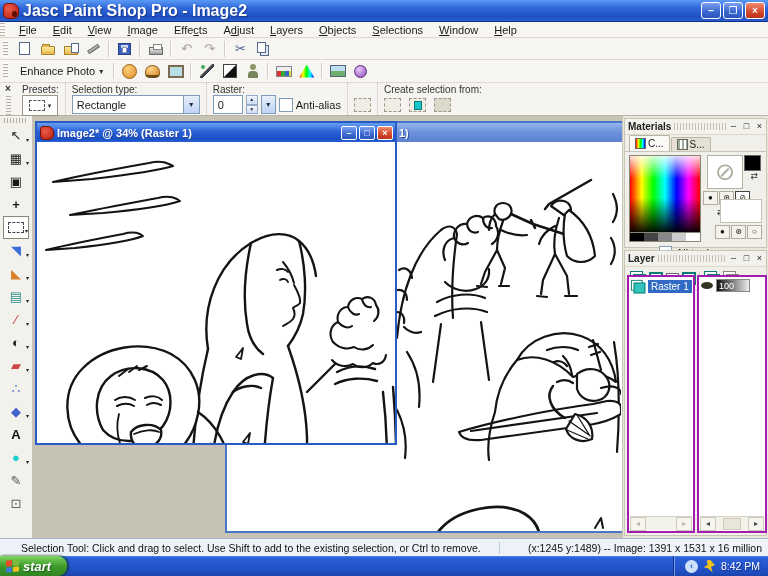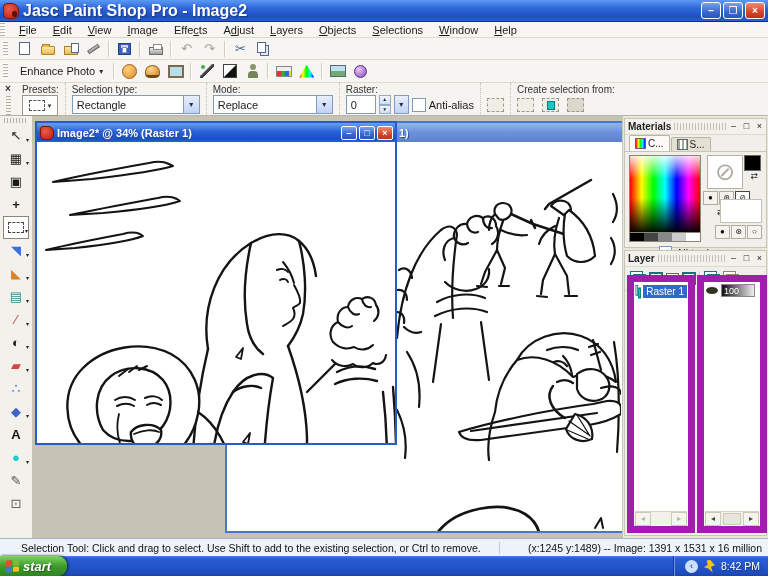--- a/index.html
+++ b/index.html
@@ -147,21 +147,21 @@
   #alltools-row .chk{width:11px;height:11px;color:#2f9e3f;font-weight:bold;}
   
   #layerpal{top:134px;height:286px;}
   #layer-toolbar{height:23px;display:flex;align-items:center;gap:3px;padding-left:5px;border-bottom:1px solid #dcd8ca;}
   .lyr{width:11px;height:10px;border:1px solid #0a7a74;background:#35c4bc;box-shadow:-3px -3px 0 -1px #fff,-3px -3px 0 0 #0a7a74;margin:3px 0 0 3px;}
   .lyr.page{background:#fff;border-color:#667;box-shadow:none;margin:0;}
   .lyr.framed{background:#fff;border:2px solid #0a7a74;box-shadow:none;margin:0;width:10px;height:9px;}
   .lyr.gray{background:#c9c5b8;border-color:#8a8678;box-shadow:-3px -3px 0 -1px #fff,-3px -3px 0 0 #8a8678;}
   .lyr-sep{width:1px;height:15px;background:#d0ccbe;border-right:1px solid #fff;}
   #layer-more{margin-left:auto;margin-right:4px;font-size:10px;color:#333;}
-  .pane{position:absolute;top:24px;bottom:2px;background:#fff;border:7px solid #a21caf;box-sizing:border-box;}
+  .pane{position:absolute;top:24px;bottom:2px;background:#fff;border:2px solid #a21caf;box-sizing:border-box;}
   #pane-left{left:2px;width:68px;}
   #pane-right{left:72px;width:70px;}
   .layer-row{display:flex;align-items:center;gap:2px;padding:2px 1px;}
   .lname{background:#316ac5;color:#fff;font-size:10px;padding:1px 3px;white-space:nowrap;}
   .eye{width:12px;height:7px;border-radius:50%;background:#332;margin:0 1px;}
   .opacity-box{width:34px;height:13px;border:1px solid #888;background:linear-gradient(90deg,#111,#eee);
     color:#fff;font-size:9px;line-height:13px;padding-left:2px;box-sizing:border-box;}
   .pscroll{position:absolute;left:1px;right:1px;bottom:1px;height:13px;background:#f2f1ea;border-top:1px solid #d8d4c4;
     display:flex;justify-content:space-between;align-items:center;}
   .sarr{width:14px;height:12px;border:1px solid #cfc9b8;background:#f5f4ee;color:#b8b2a2;font-size:8px;line-height:11px;text-align:center;}
@@ -318,29 +318,20 @@
           <span class="sel-rect"></span>
           <span class="dd-arrow">▾</span>
         </span>
       </span>
     </div>
     <div class="opt-group">
       <span class="opt-label">Selection type:</span>
       <span class="opt-row">
         <span class="combo" style="width:128px;">
           <span class="cv">Rectangle</span>
-          <span class="ca">▼</span>
-        </span>
-      </span>
-    </div>
-    <div class="opt-group">
-      <span class="opt-label">Mode:</span>
-      <span class="opt-row">
-        <span class="combo" style="width:120px;">
-          <span class="cv">Replace</span>
           <span class="ca">▼</span>
         </span>
       </span>
     </div>
     <div class="opt-group">
       <span class="opt-label">Raster:</span>
       <span class="opt-row">
         <span class="combo" style="width:30px;">
           <span class="cv">0</span>
         </span>

